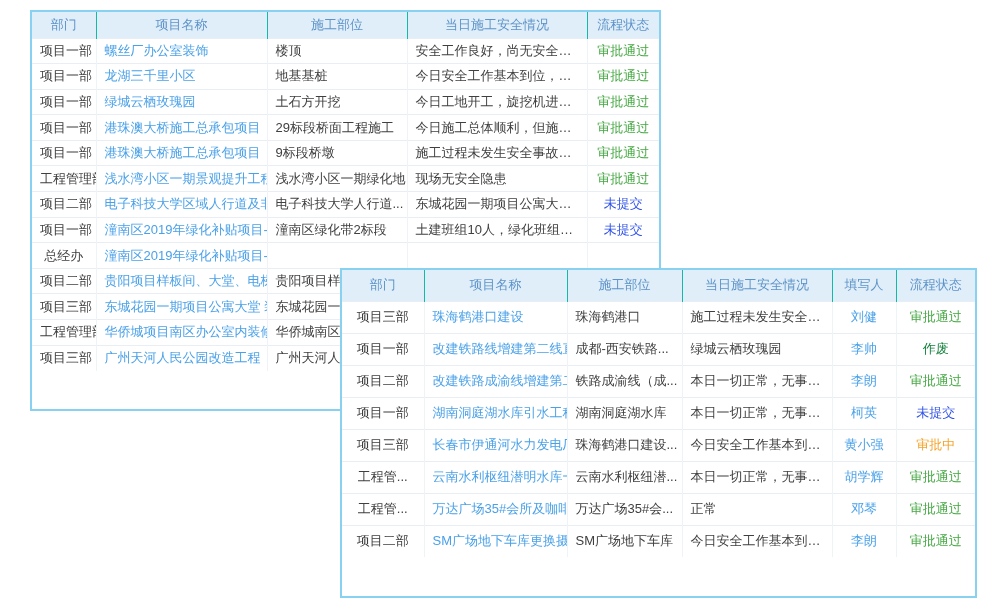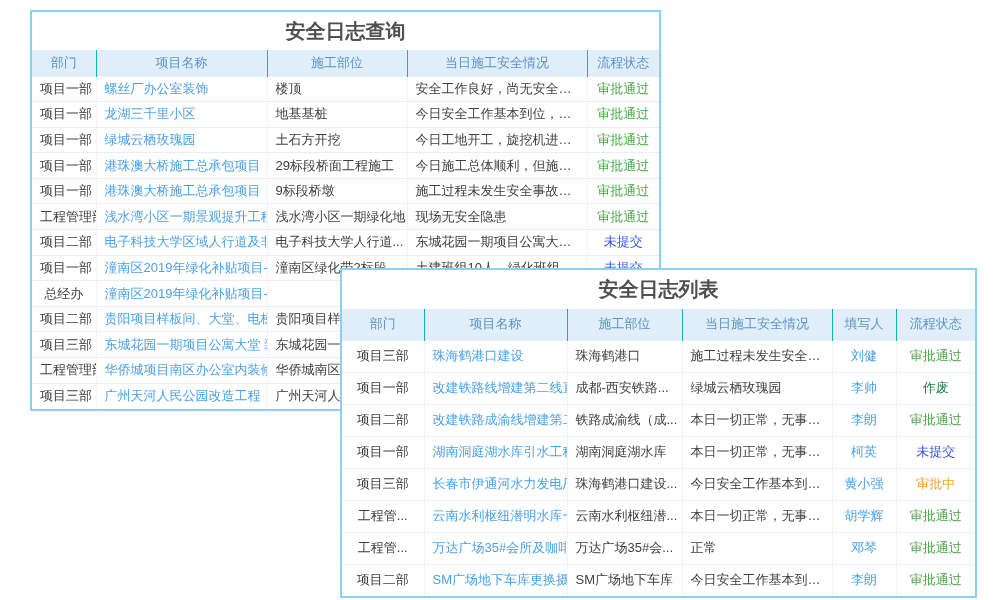--- a/index.html
+++ b/index.html
@@ -51,21 +51,20 @@
   #list-panel .col5{width:79px;}
   td.dept{text-align:center;}
   td.writer,td.status{text-align:center;}
   td.link{color:#4aa1e9;cursor:pointer;}
   td.situation{text-overflow:ellipsis;}
 </style>
 </head>
 <body>
 
 <div id="query-panel" class="panel">
-  <div class="panel-title">安全日志查询</div>
   <table>
     <thead>
         <tr>
           <th class="col0">部门</th>
           <th class="col1">项目名称</th>
           <th class="col2">施工部位</th>
           <th class="col3">当日施工安全情况</th>
           <th class="col4">流程状态</th>
         </tr>
       </thead>
@@ -159,21 +158,20 @@
           <td class="col1 project link">广州天河人民公园改造工程</td>
           <td class="col2 location">广州天河人民</td>
           <td class="col3 situation"></td>
           <td class="col4 status"></td>
         </tr>
       </tbody>
   </table>
 </div>
 
 <div id="list-panel" class="panel">
-  <div class="panel-title">安全日志列表</div>
   <table>
     <thead>
         <tr>
           <th class="col0">部门</th>
           <th class="col1">项目名称</th>
           <th class="col2">施工部位</th>
           <th class="col3">当日施工安全情况</th>
           <th class="col4">填写人</th>
           <th class="col5">流程状态</th>
         </tr>

